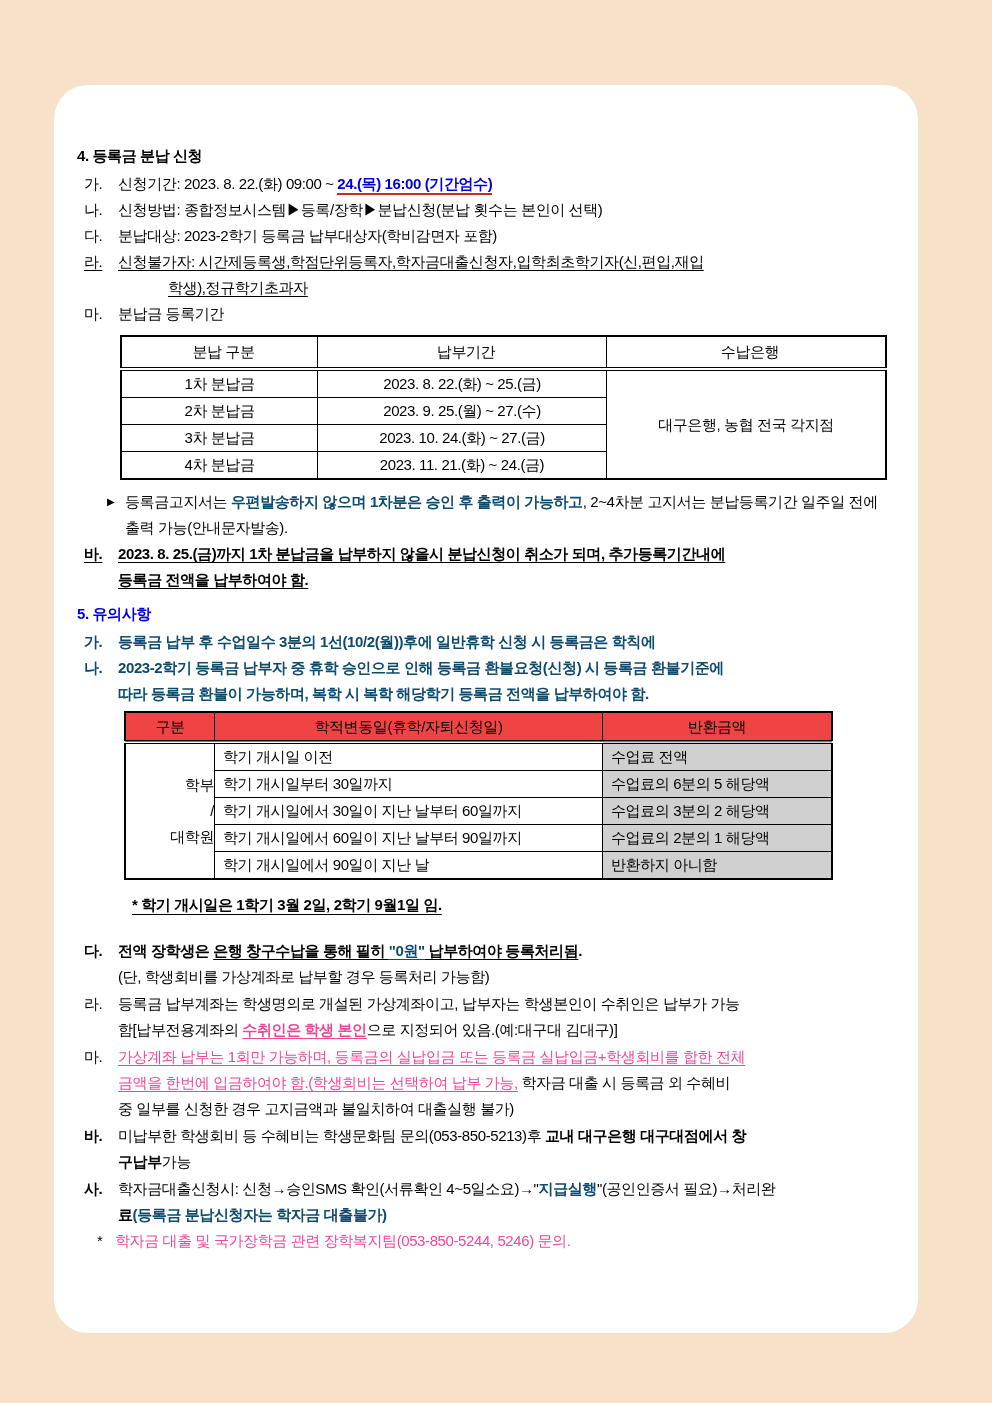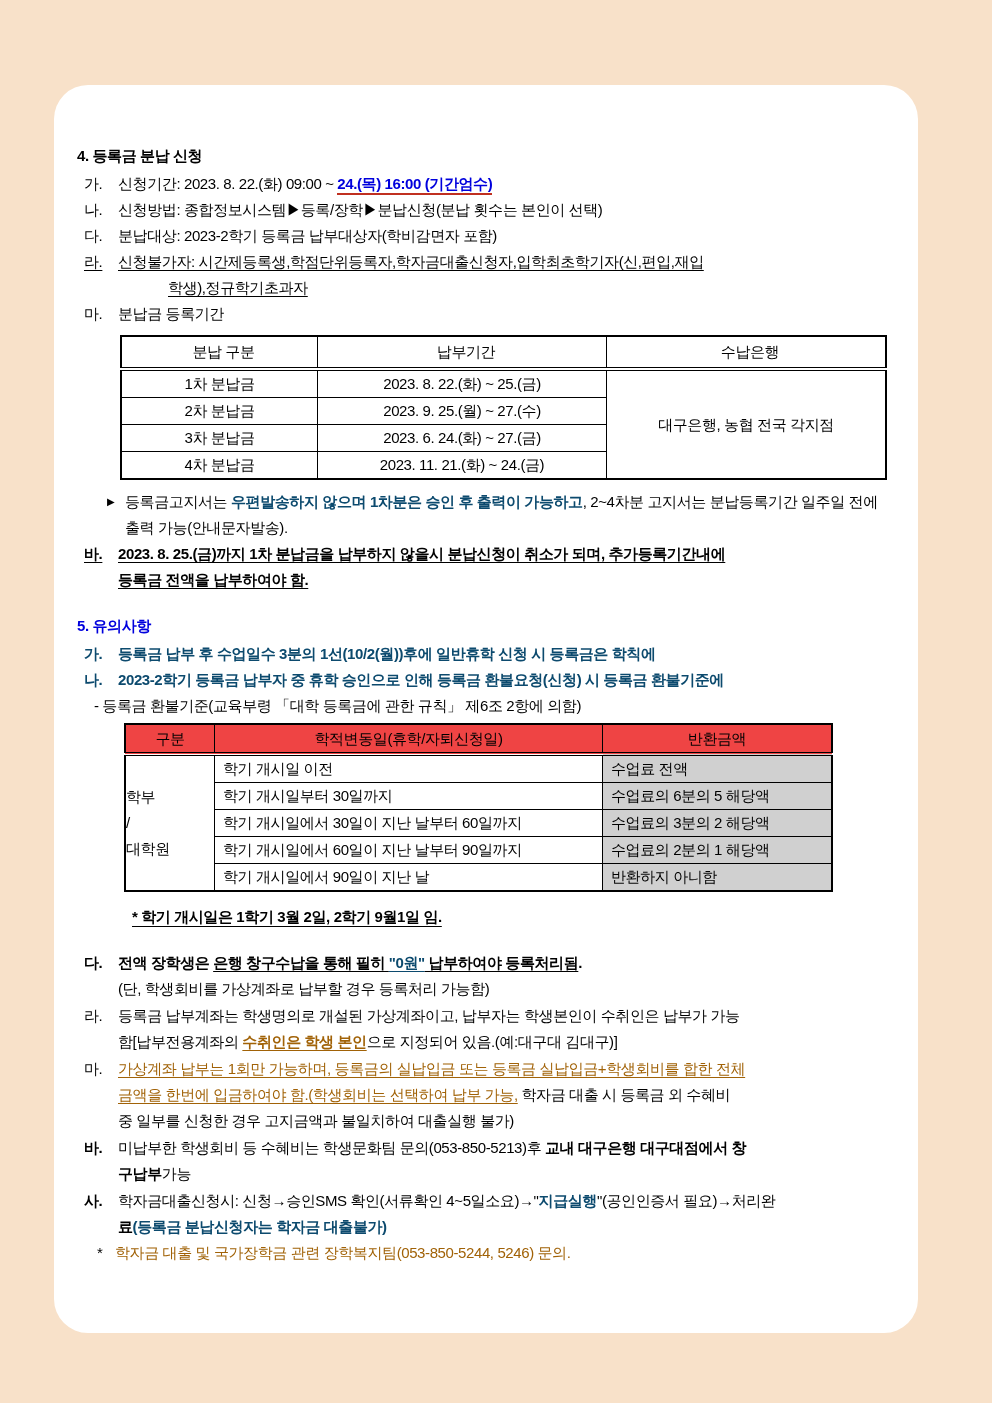--- a/index.html
+++ b/index.html
@@ -15,21 +15,21 @@
     background:#FFFFFF;
     border-radius:34px;
   }
   .content{
     padding:58px 26px 0 23px;
     font-size:15px;
     line-height:26px;
     letter-spacing:-0.4px;
   }
   .bold{font-weight:bold;}
-  .blue{color:#a16207;}
+  .blue{color:#ec4899;}
   .red{color:#0c4a6e;}
   .u{text-decoration:underline;text-underline-offset:3px;}
   .sec-title{font-weight:bold;margin-bottom:2px;}
   .sec-title.blue{color:#0000DD;}
   .item{display:flex;margin-left:7px;}
   .item .label{flex:none;width:34px;}
   .item .body{flex:1;}
   .deadline{
     color:#0000DD;font-weight:bold;
     border-bottom:2px solid #C03020;padding-bottom:1px;
@@ -38,28 +38,28 @@
   table{border-collapse:collapse;table-layout:fixed;}
   .t1{margin:8px 0 9px 43px;width:737px;}
   .t1 th,.t1 td{border:1px solid #000;text-align:center;padding:0;}
   .t1{border:2px solid #000;}
   .t1 th{height:30px;font-weight:normal;border-bottom:4px double #000;padding-left:8px;}
   .t1 td{height:26px;}
   .t2{margin:4px 0 0 47px;width:703px;border:2px solid #000;}
   .t2 th,.t2 td{border:1px solid #000;padding:0;}
   .t2 th{height:27px;font-weight:normal;background:#ef4444;text-align:center;border-bottom:4px double #000;}
   .t2 td{height:26px;text-align:left;padding-left:8px;}
-  .t2 td.group{text-align:left;padding-left:0;background:#FFFFFF;}
+  .t2 td.group{text-align:right;padding-left:0;background:#FFFFFF;}
   .t2 td.refund{background:#D0D0D0;}
   .bullet-row{display:flex;margin-left:30px;margin-top:2px;}
   .bullet-row .marker{flex:none;width:18px;font-size:10px;line-height:26px;}
   .note-dash{margin-left:17px;}
   .note-star1{margin:12px 0 20px 55px;font-weight:bold;}
   .note-star1 .u{text-underline-offset:4px;}
-  .gap-sec{margin-top:20px;}
+  .gap-sec{margin-top:8px;}
   .gap-item{margin-top:1px;}
   .loan-note{display:flex;margin-left:20px;}
   .loan-note .star{flex:none;width:18px;}
 </style>
 </head>
 <body>
 
 <div class="card">
   <div class="content">
 
@@ -106,21 +106,21 @@
         <td>1차 분납금</td>
         <td>2023. 8. 22.(화) ~ 25.(금)</td>
         <td rowspan="4">대구은행, 농협 전국 각지점</td>
       </tr>
       <tr>
         <td>2차 분납금</td>
         <td>2023. 9. 25.(월) ~ 27.(수)</td>
       </tr>
       <tr>
         <td>3차 분납금</td>
-        <td>2023. 6. 24.(화) ~ 27.(금)</td>
+        <td>2023. 10. 24.(화) ~ 27.(금)</td>
       </tr>
       <tr>
         <td>4차 분납금</td>
         <td>2023. 11. 21.(화) ~ 24.(금)</td>
       </tr>
     </tbody>
       </table>
 
     <div class="bullet-row">
       <span class="marker">▶</span>
@@ -143,24 +143,24 @@
       <span class="label">가.</span>
       <div class="body">
         <div>등록금 납부 후 수업일수 3분의 1선(10/2(월))후에 일반휴학 신청 시 등록금은 학칙에</div>
       </div>
     </div>
 
     <div class="item red bold">
       <span class="label">나.</span>
       <div class="body">
         <div>2023-2학기 등록금 납부자 중 휴학 승인으로 인해 등록금 환불요청(신청) 시 등록금 환불기준에</div>
-      </div>
-    </div>
-
-    <div class="note-dash">- 등록금 환불기준(교육부령 「대학 등록금에 관한 규칙」 제6조 2항에 의함)</div>
+        <div>따라 등록금 환불이 가능하며, 복학 시 복학 해당학기 등록금 전액을 납부하여야 함.</div>
+      </div>
+    </div>
+
 
     <table class="t2">
       <tbody>
           <tr>
         <th style="width:88px">구분</th>
         <th style="width:387px">학적변동일(휴학/자퇴신청일)</th>
         <th style="width:228px">반환금액</th>
       </tr>
       <tr>
         <td class="group" rowspan="5">

